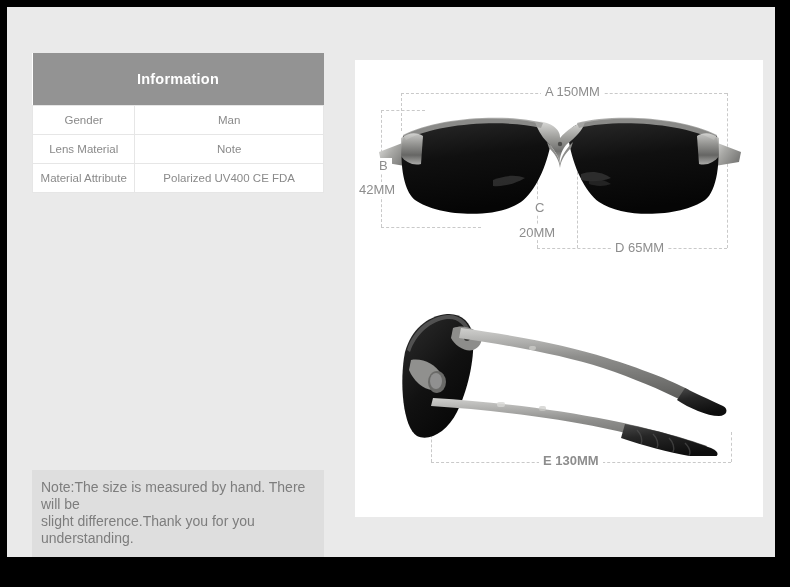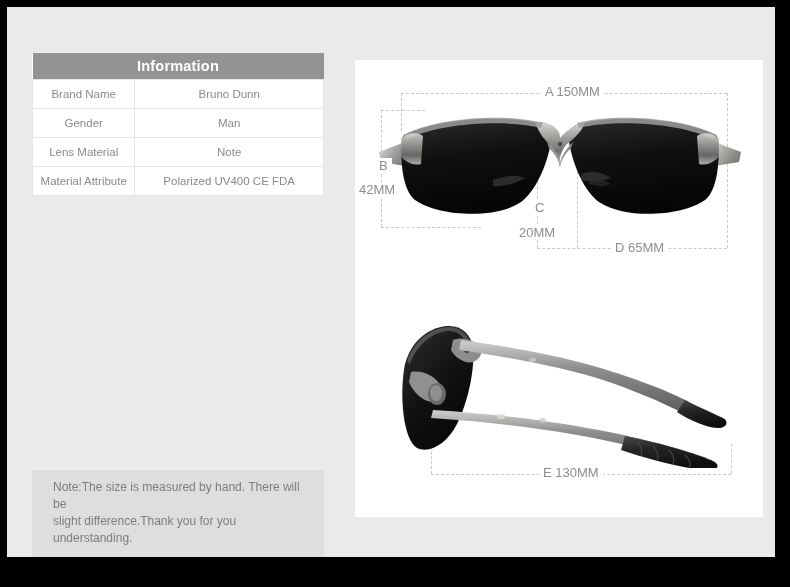--- a/index.html
+++ b/index.html
@@ -55,56 +55,55 @@
     background: #ffffff;
   }
   .spec-table td.k {
     width: 100px;
   }
   .spec-table td.v {
     width: 190px;
   }
   .spec-table tr.hdr td {
     border: none;
-    padding: 5px;
+    padding: 18px;
   }
 
   #note-box {
     position: absolute;
     left: 25px;
     top: 463px;
     width: 292px;
     background: #dedede;
     padding: 9px 9px 10px 9px;
     box-sizing: border-box;
   }
   #note-box .note-text {
-    font-size: 12px;
+    font-size: 14px;
     color: #7d7d7d;
     line-height: 17px;
-    margin-left: 12px;
   }
 
   
   #right-panel {
     position: absolute;
     left: 348px;
     top: 53px;
     width: 408px;
     height: 457px;
     background: #ffffff;
   }
 
   .figure {
     position: absolute;
     left: 0;
     width: 408px;
   }
   #figure-front { top: 0; height: 232px; }
-  #figure-side  { top: 244px; height: 217px; }
+  #figure-side  { top: 232px; height: 217px; font-weight: bold; }
   .dash-line-h {
     position: absolute;
     border-top: 1px dashed #c9c9c9;
     height: 0;
   }
   .dash-line-v {
     position: absolute;
     border-left: 1px dashed #c9c9c9;
     width: 0;
   }
@@ -127,24 +126,20 @@
 <body>
 
 <div id="page">
 
   <div id="left-column">
 
     <table class="spec-table">
       <tbody>
           <tr class="hdr">
         <td class="table-header" colspan="2">Information</td>
-      </tr>
-      <tr>
-        <td class="k">Brand Name</td>
-        <td class="v">Bruno Dunn</td>
       </tr>
       <tr>
         <td class="k">Gender</td>
         <td class="v">Man</td>
       </tr>
       <tr>
         <td class="k">Lens Material</td>
         <td class="v">Note</td>
       </tr>
       <tr>

